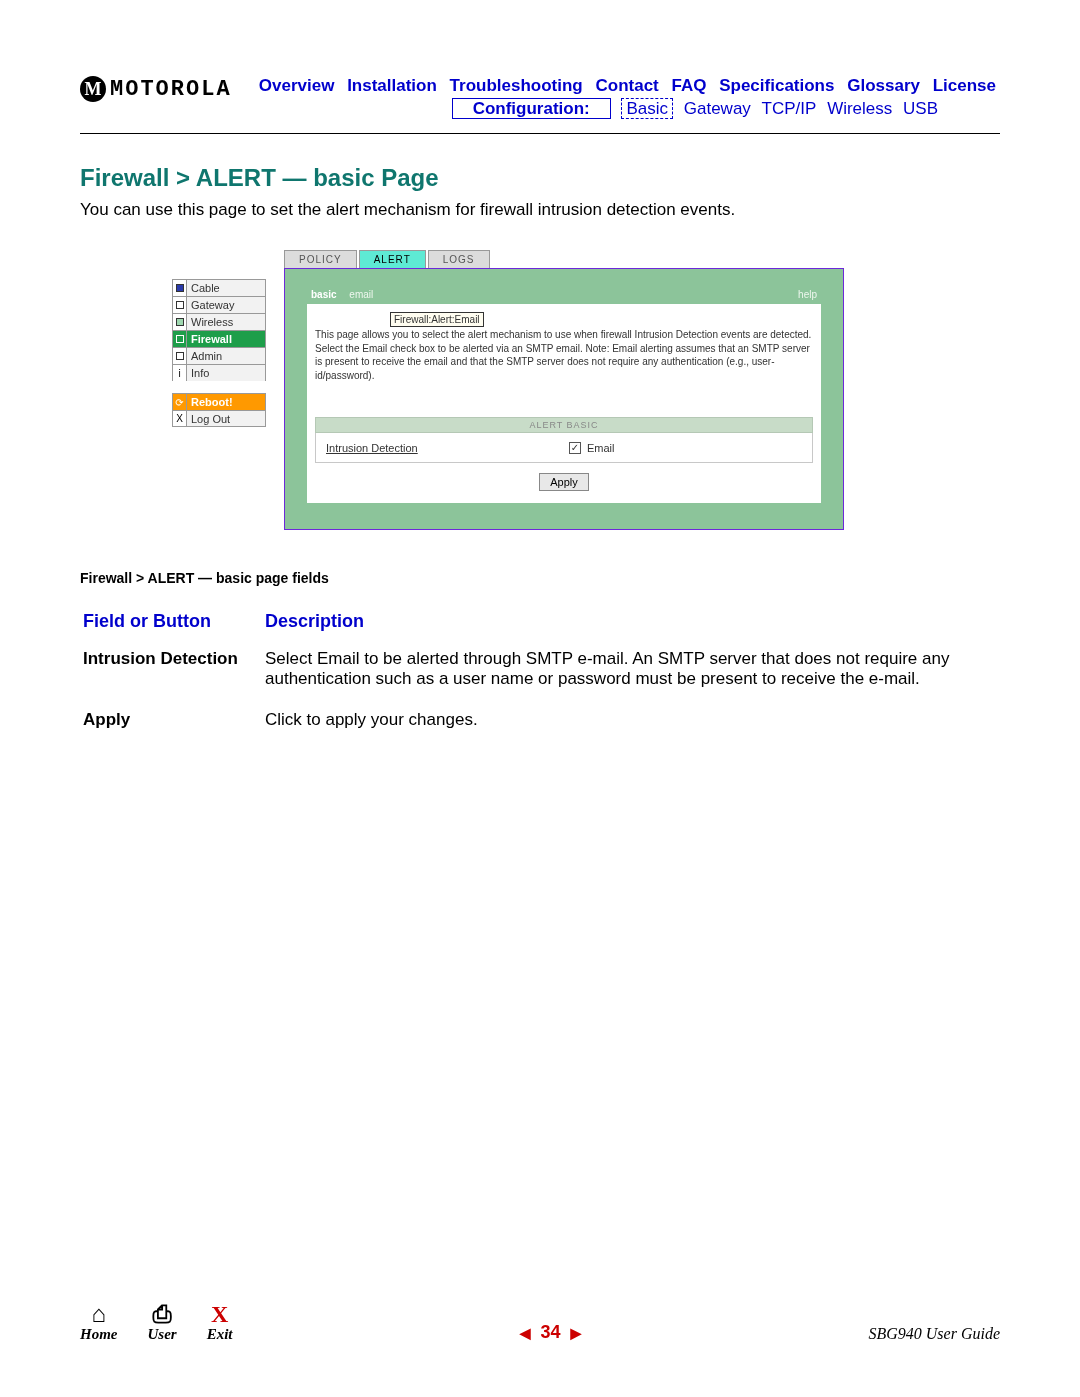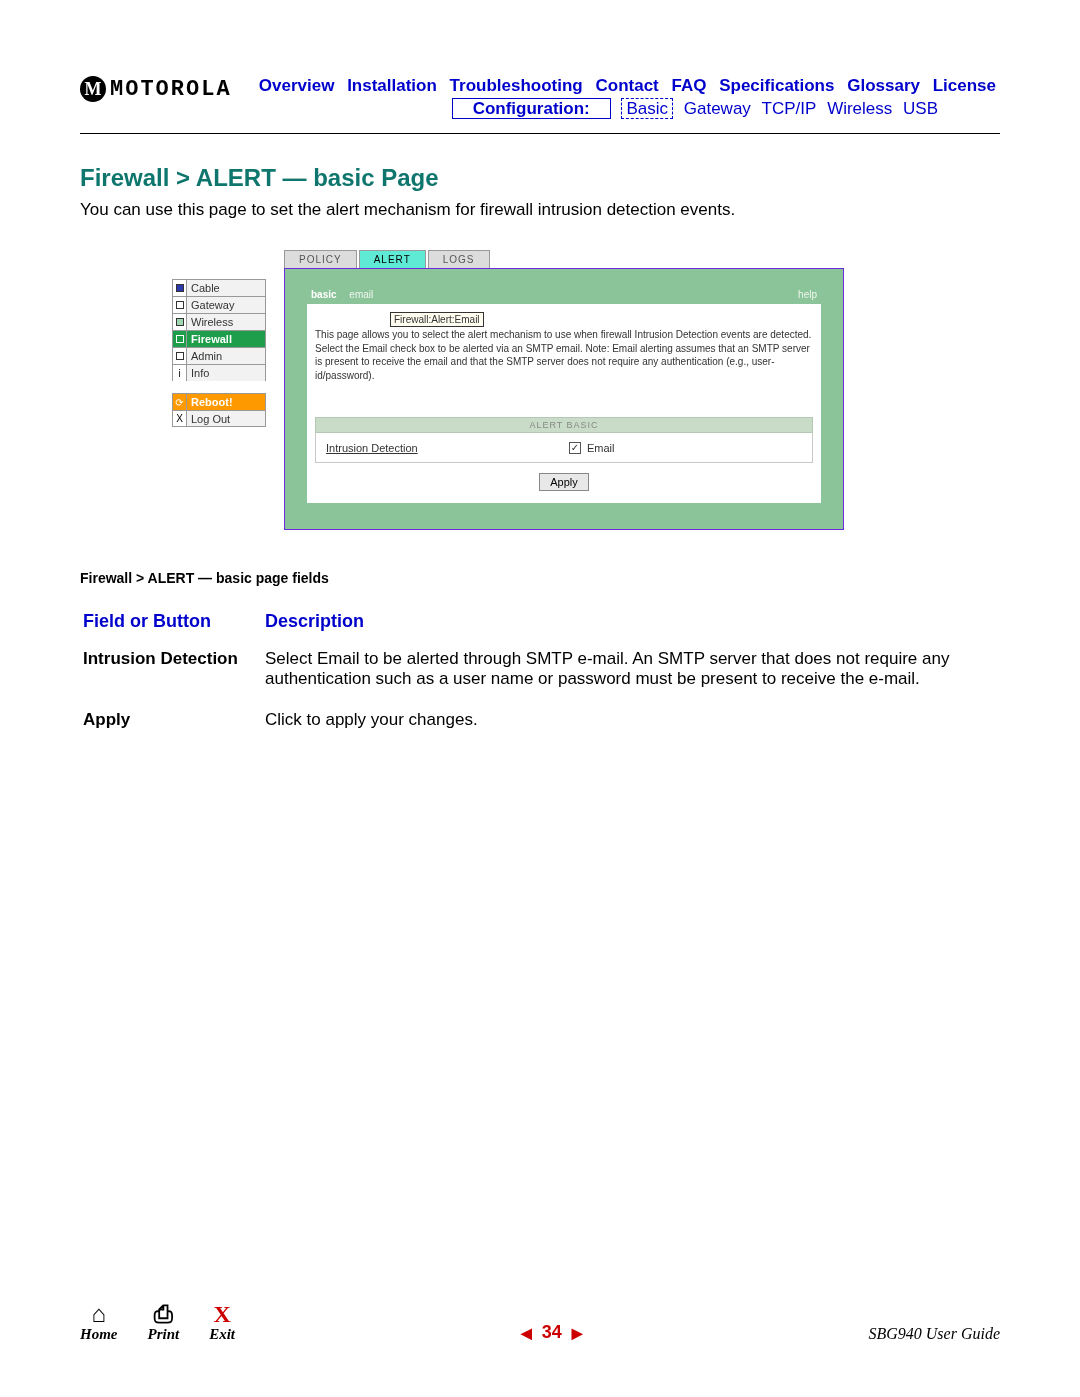--- a/index.html
+++ b/index.html
@@ -382,21 +382,21 @@
 </div>
 
 <div class="footer">
   <div class="foot-left">
     <div class="foot-item">
       <span class="ico">⌂</span>
       <span>Home</span>
     </div>
     <div class="foot-item">
       <span class="ico">⎙</span>
-      <span>Print</span>
+      <span>User</span>
     </div>
     <div class="foot-item exit">
       <span class="ico">X</span>
       <span>Exit</span>
     </div>
   </div>
   <div class="foot-center">
     <span class="tri">◀</span>
     <span>34</span>
     <span class="tri">▶</span>

